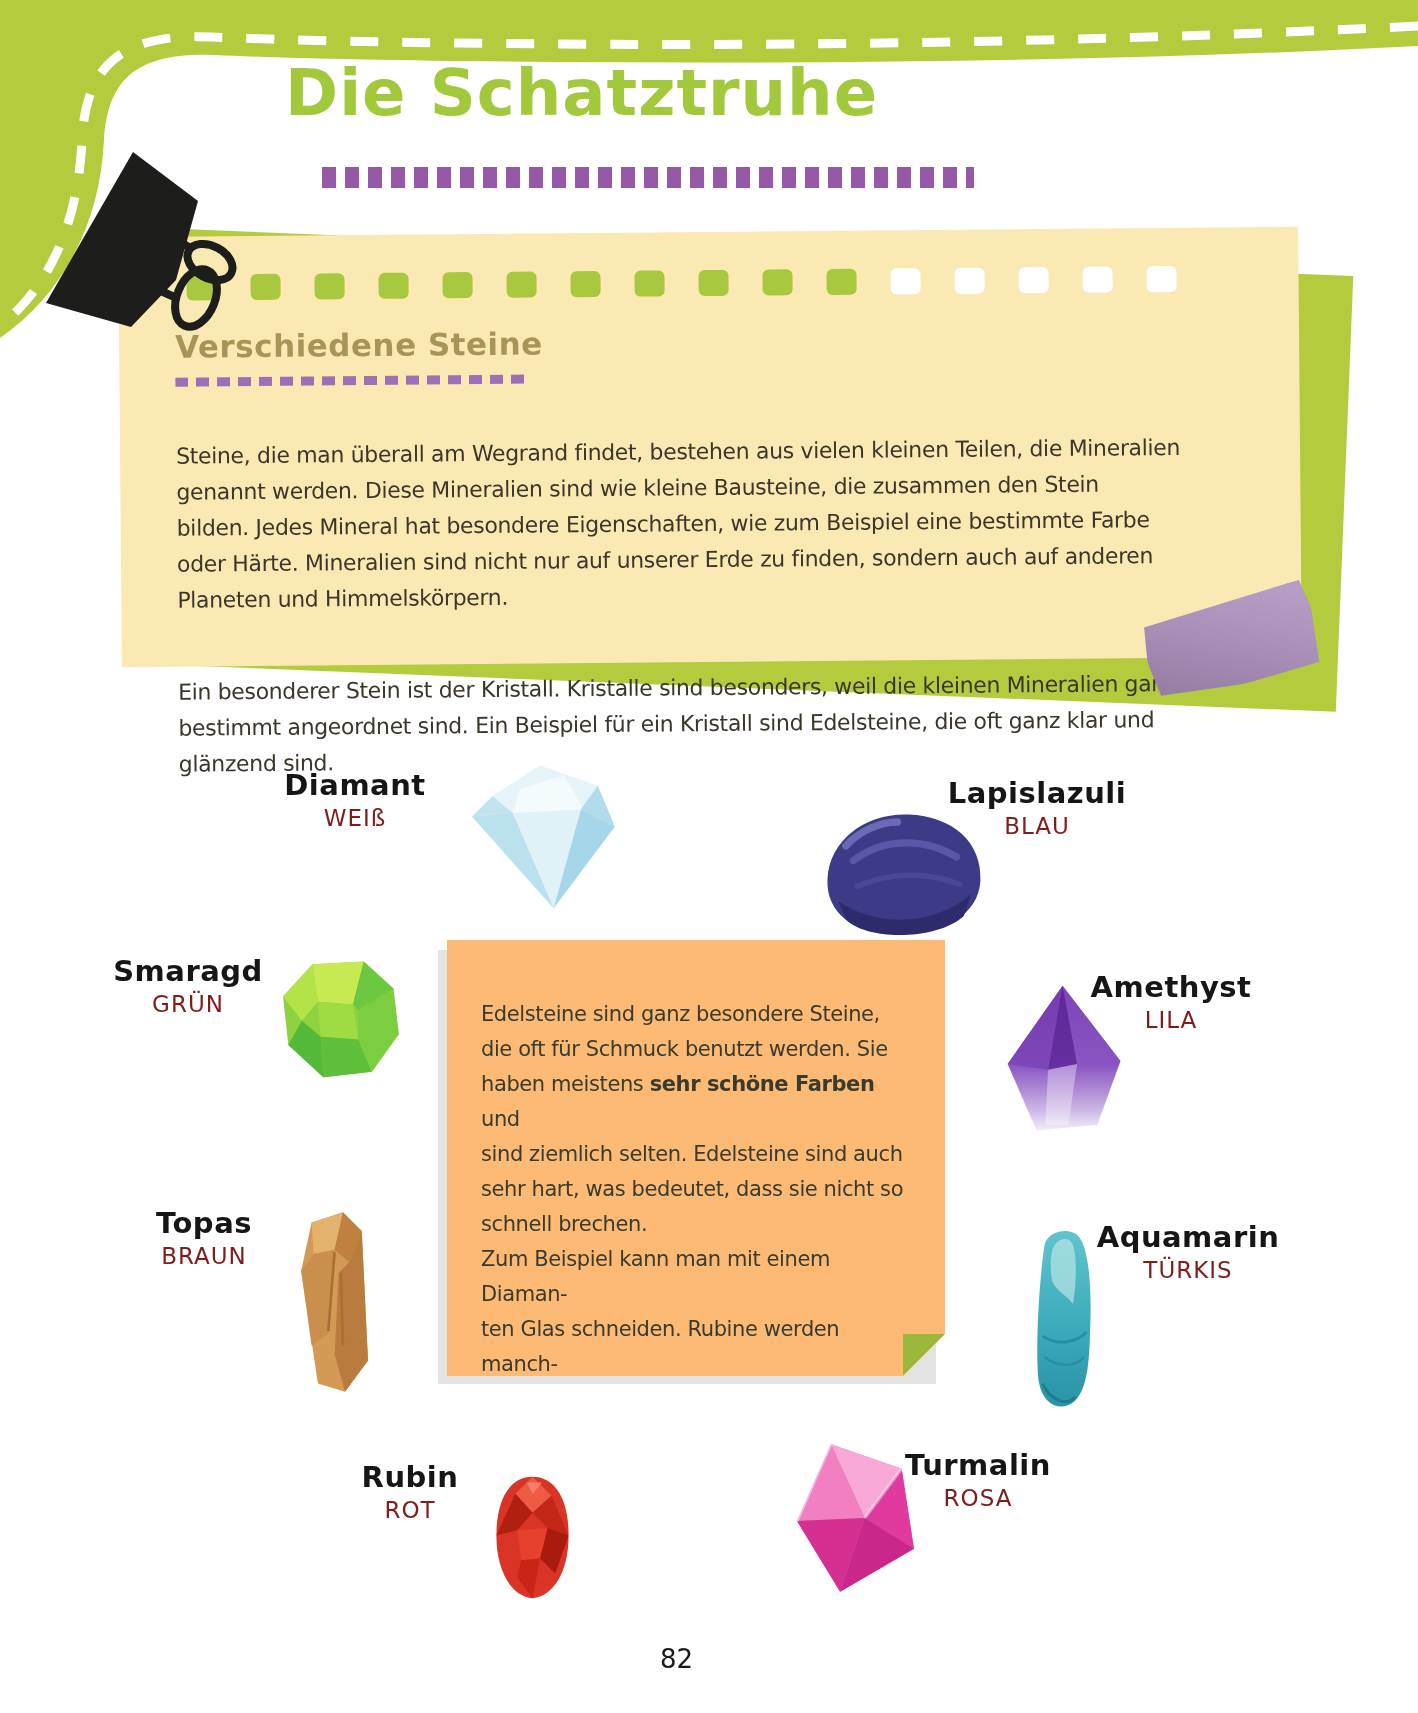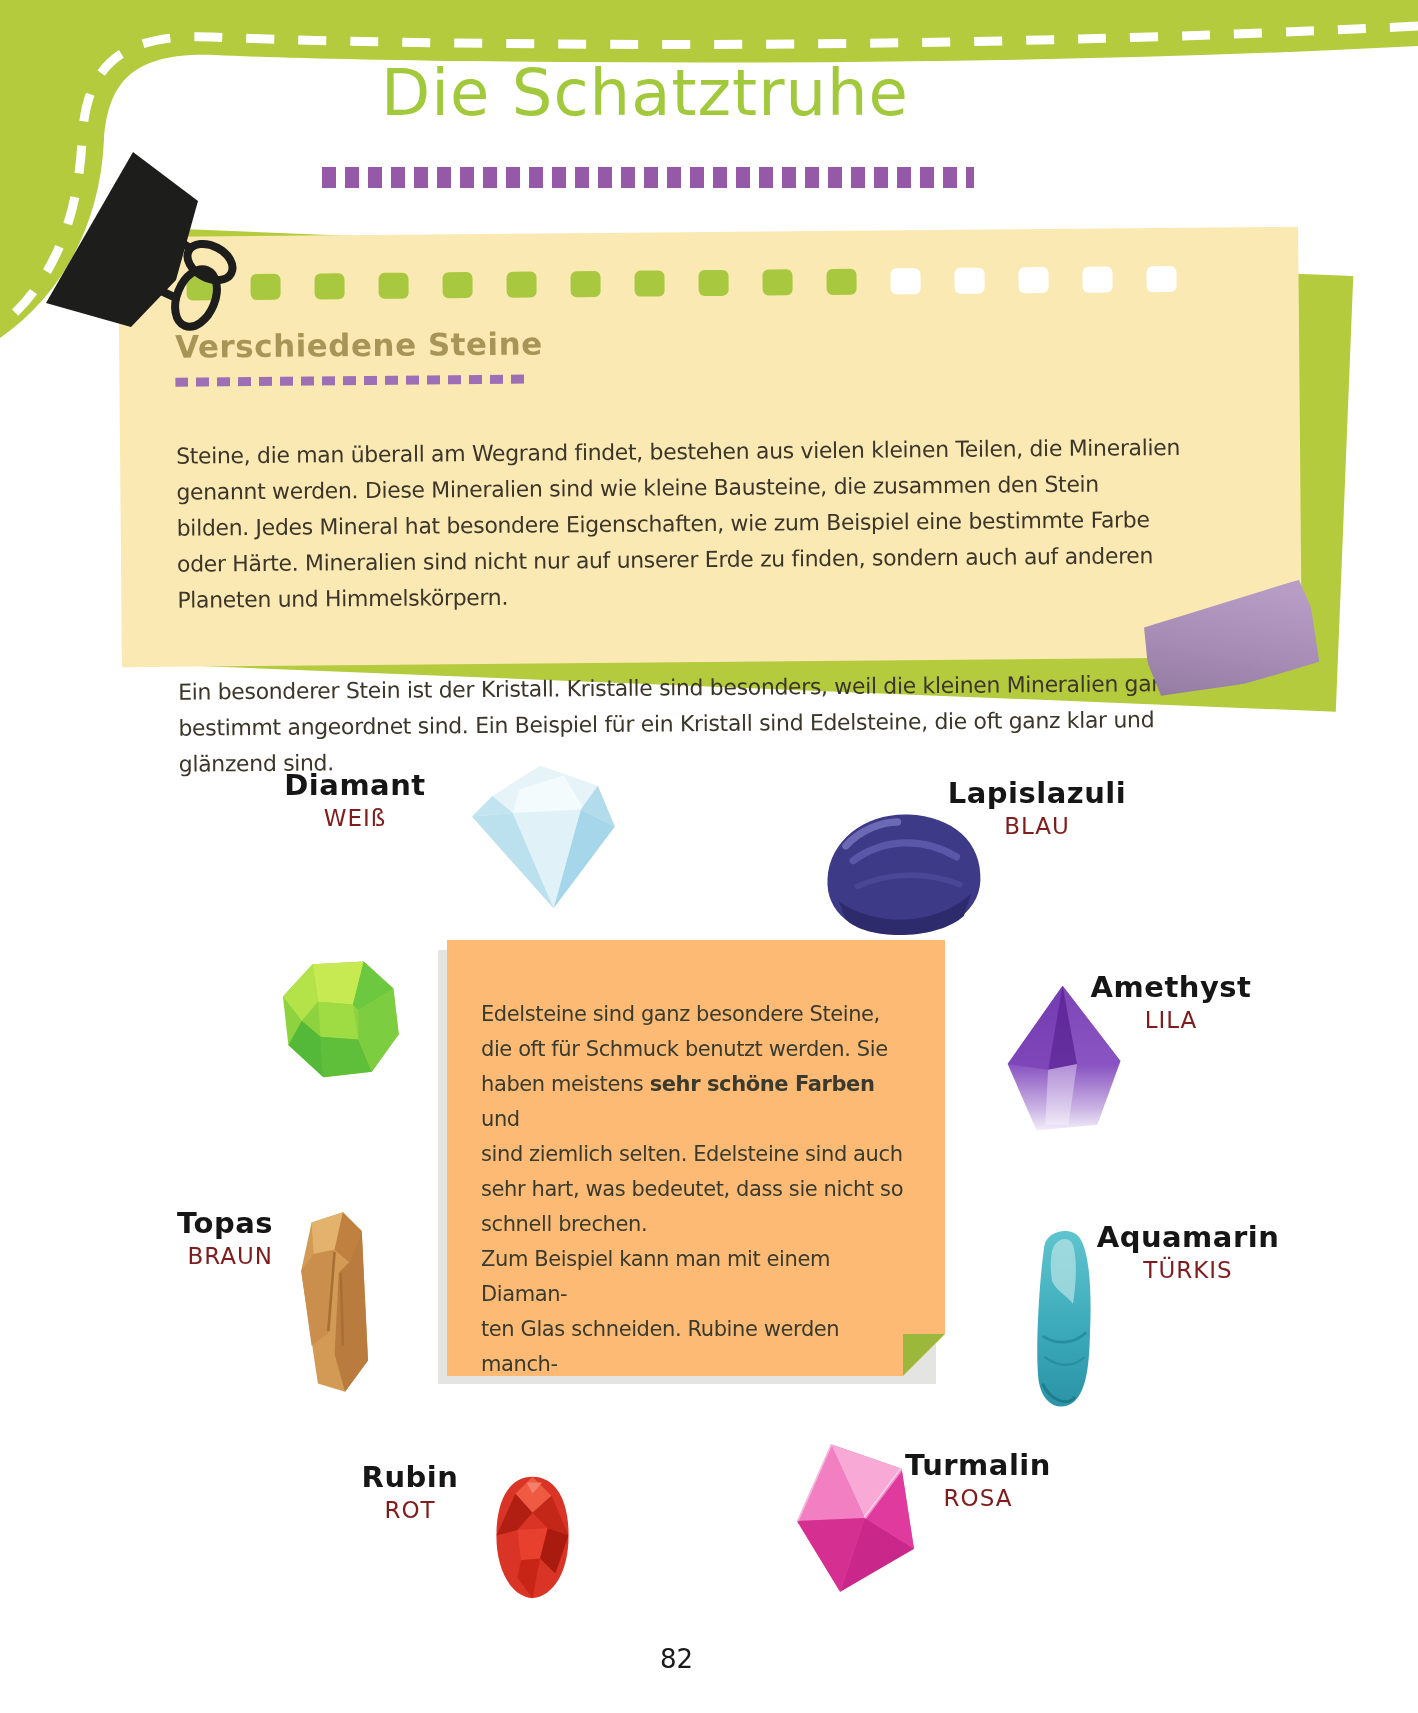--- a/index.html
+++ b/index.html
@@ -5,21 +5,21 @@
   html,body{margin:0;padding:0;background:#888;}
   .page{
     position:relative; width:1418px; height:1713px; margin:0 auto;
     background:#ffffff; overflow:hidden;
     font-family:"DejaVu Sans", sans-serif;
   }
   
   .header-svg{position:absolute;left:0;top:0;z-index:1;}
   .page-title{
     position:absolute; left:285px; top:56px; width:720px; z-index:2;
-    text-align:center; font-size:64px; font-weight:normal; letter-spacing:1px;
+    text-align:left; font-size:64px; font-weight:bold; letter-spacing:1px;
     color:#a2c93c;
   }
   .title-dashes{
     position:absolute; left:322px; top:167px; width:652px; height:21px; z-index:2;
     background:repeating-linear-gradient(90deg,#9659a8 0 14px,transparent 14px 23px);
   }
   
   .clip-svg{position:absolute; left:30px; top:130px; z-index:6;}
   
   .green-sheet{
@@ -167,25 +167,29 @@
   </div>
 
   <div class="gem-label" style="left:260px;top:768px;width:190px;">
     <div class="gname">Diamant</div>
     <div class="gcolor">WEIß</div>
   </div>
   <div class="gem-label" style="left:942px;top:776px;width:190px;">
     <div class="gname">Lapislazuli</div>
     <div class="gcolor">BLAU</div>
   </div>
+  <div class="gem-label" style="left:103px;top:954px;width:170px;">
+    <div class="gname">Smaragd</div>
+    <div class="gcolor">GRÜN</div>
+  </div>
   <div class="gem-label" style="left:1086px;top:970px;width:170px;">
     <div class="gname">Amethyst</div>
     <div class="gcolor">LILA</div>
   </div>
-  <div class="gem-label" style="left:113px;top:1206px;width:160px;text-align:right;">
+  <div class="gem-label" style="left:124px;top:1206px;width:160px;">
     <div class="gname">Topas</div>
     <div class="gcolor">BRAUN</div>
   </div>
   <div class="gem-label" style="left:1093px;top:1220px;width:190px;">
     <div class="gname">Aquamarin</div>
     <div class="gcolor">TÜRKIS</div>
   </div>
   <div class="gem-label" style="left:330px;top:1460px;width:160px;">
     <div class="gname">Rubin</div>
     <div class="gcolor">ROT</div>

